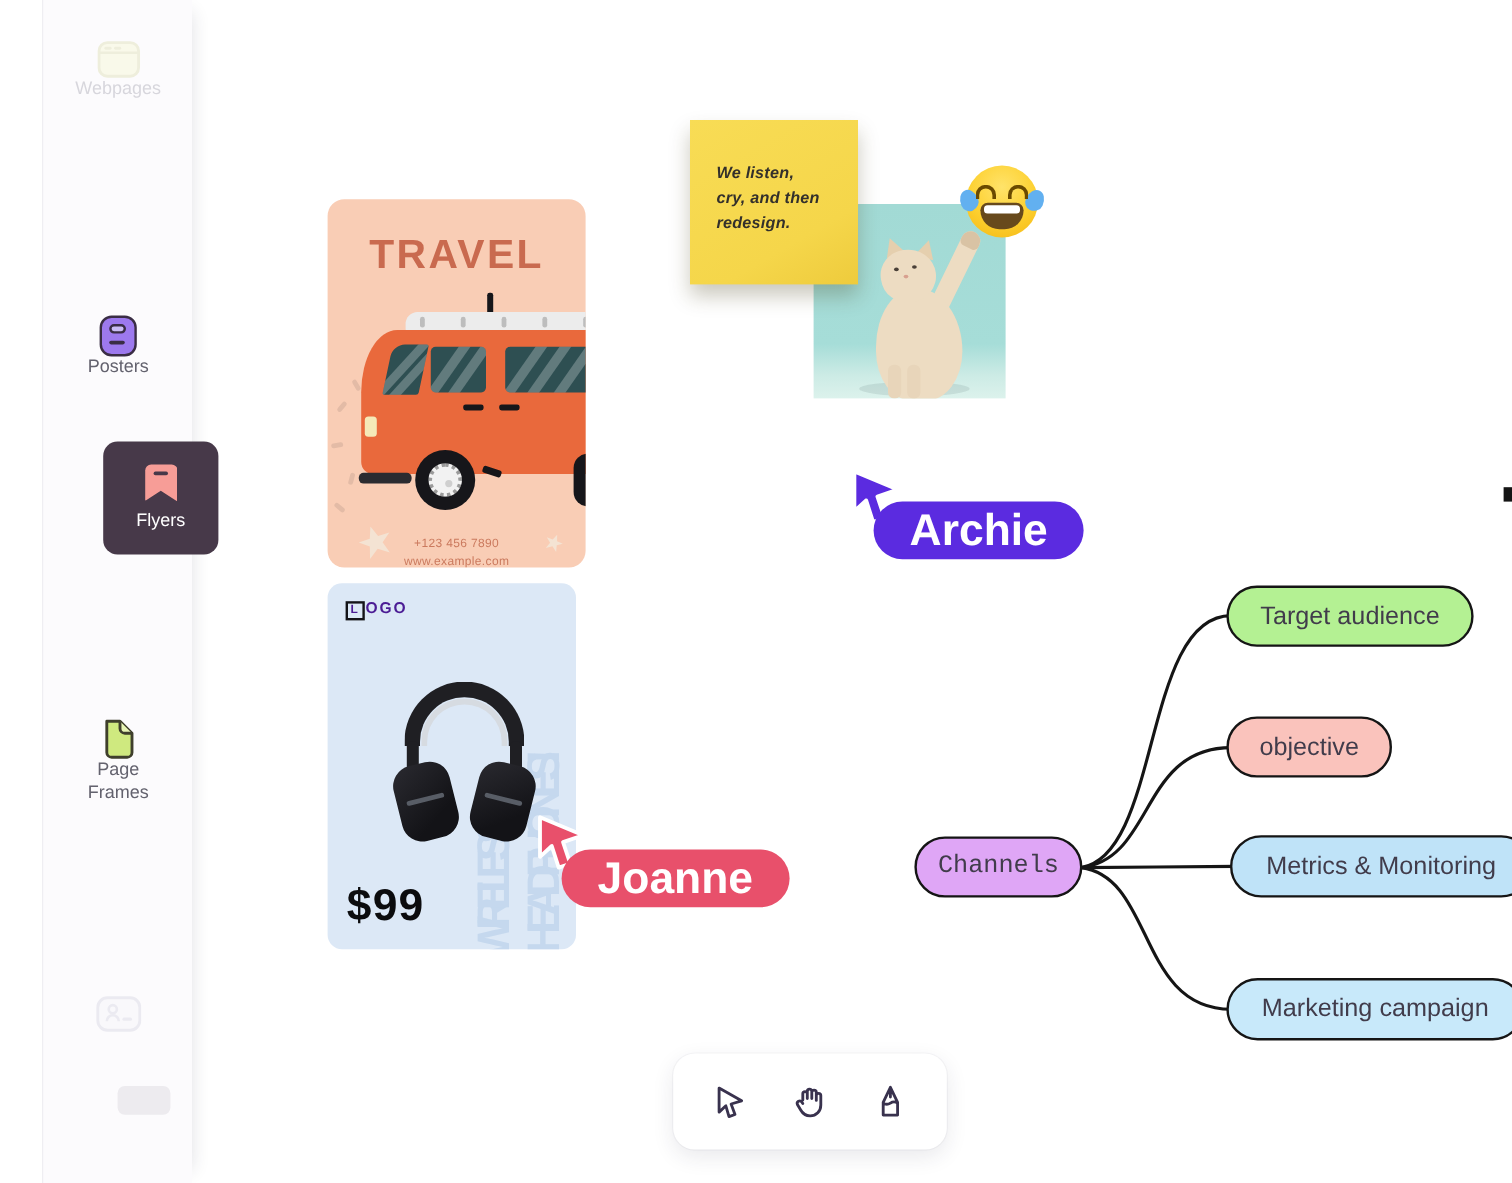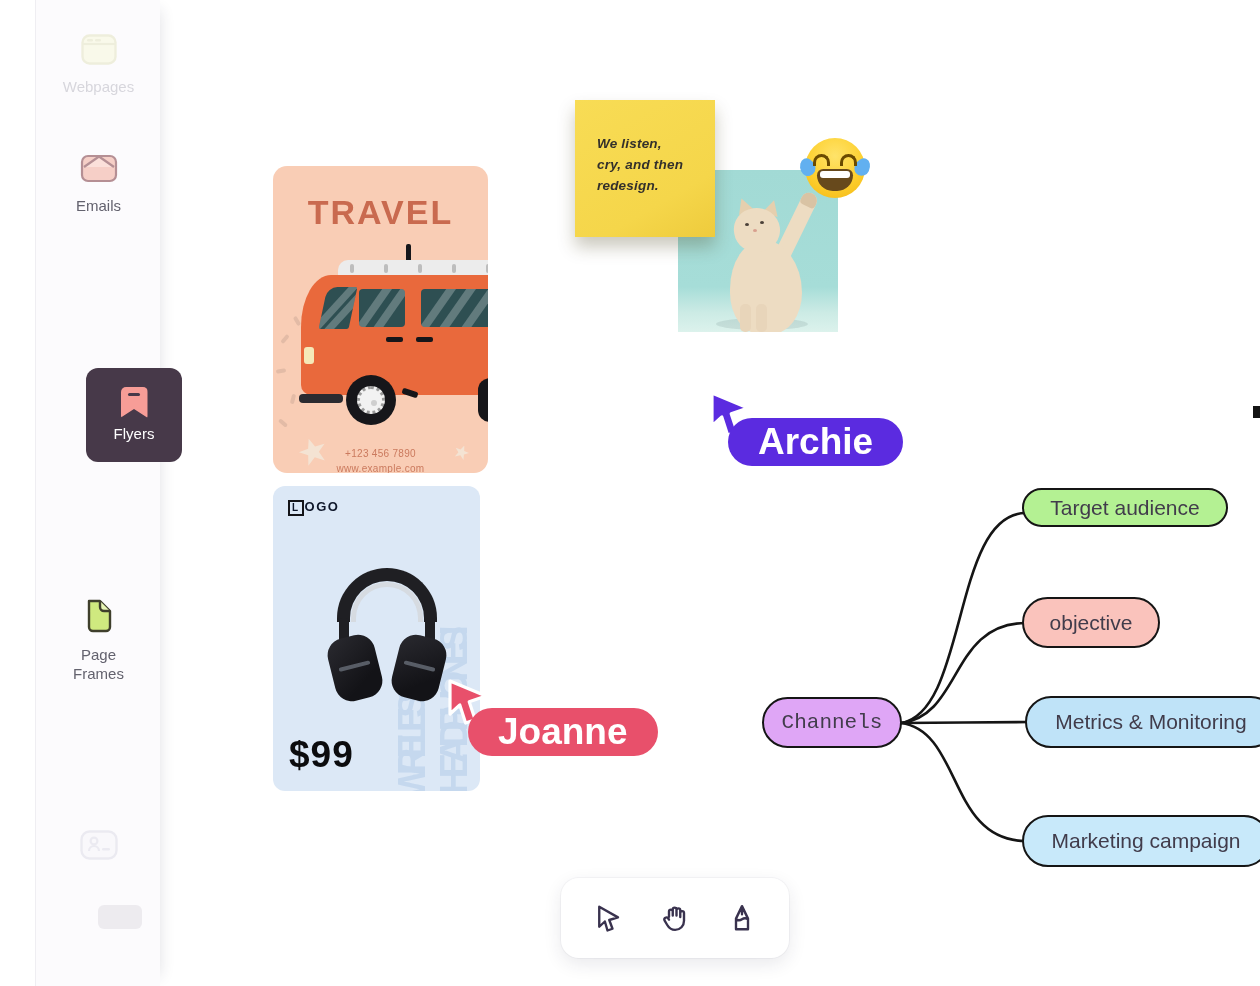--- a/index.html
+++ b/index.html
@@ -13,21 +13,21 @@
   
   .sidebar {
     position:absolute; left:35px; top:0; width:125px; height:986px;
     background:#fcfbfd;
     border-left:1px solid #efeef2;
     box-shadow:10px 0 14px -10px rgba(40,40,70,.14);
     z-index:10;
   }
   .side-item {
     position:absolute; left:0; width:125px;
-    display:flex; flex-direction:column; align-items:center; gap:13px;
+    display:flex; flex-direction:column; align-items:center; gap:0;
     cursor:pointer;
   }
   .side-label { font-size:15px; color:#63626e; text-align:center; line-height:1.25; width:84px; }
   .dim  { opacity:.55; }
   .dim .side-label { color:#b9b8c2; }
   .vdim { opacity:.32; }
 
   .icon-box { display:flex; align-items:center; justify-content:center; }
 
   
@@ -171,21 +171,21 @@
   .archie-pill { left:728px; top:418px; background:#5b2be0; min-width:162px; }
   .joanne-arrow { position:absolute; left:444px; top:679px; }
   .joanne-pill { left:468px; top:708px; background:#e8506b; min-width:160px; }
 
   
   .flyer {
     position:absolute; left:273px; top:486px; width:207px; height:305px;
     background:#dce8f6; border-radius:12px; overflow:hidden; z-index:3; cursor:grab;
   }
   .logo { position:absolute; left:15px; top:13px; font-weight:900; font-size:13px;
-    letter-spacing:1.5px; color:#0f172a; }
+    letter-spacing:1.5px; color:#4c1d95; }
   .logo .boxed { display:inline-block; border:2px solid #141418; padding:0 2px;
     margin-right:1px; font-size:10px; line-height:12px; }
   .vword { position:absolute; writing-mode:vertical-rl; transform:rotate(180deg);
     font-weight:800; font-size:38px; letter-spacing:-11px; color:#c5d8ee; }
   .vw1 { left:118px; bottom:-8px; }
   .vw2 { left:160px; bottom:-4px; }
   .price { position:absolute; left:16px; top:248px; font-size:37px; font-weight:800;
     letter-spacing:1px; color:#0c0c0e; }
   .hp-band { position:absolute; left:64px; top:82px; width:100px; height:54px;
     border:13px solid #1f1f23; border-bottom:none; border-radius:58px 58px 0 0; }
@@ -200,21 +200,21 @@
   .hp-cup.r { left:122px; transform:rotate(14deg); }
   .hp-slit { position:absolute; left:8px; top:28px; width:32px; height:4px;
     background:#585d66; border-radius:2px; }
 
   
   .map-lines { position:absolute; left:0; top:0; z-index:2; pointer-events:none; }
   .mm-node { position:absolute; border:2.6px solid #151515; border-radius:26px;
     display:flex; align-items:center; justify-content:center;
     font-size:21px; color:#413c4b; z-index:3; cursor:grab; white-space:nowrap; }
   .mm-channels  { left:762px; top:697px; width:140px; height:51px; }
-  .mm-target    { left:1022px; top:488px; width:206px; height:39px; }
+  .mm-target    { left:1022px; top:488px; width:206px; height:51px; }
   .mm-objective { left:1022px; top:597px; width:138px; height:51px; }
   .mm-metrics   { left:1025px; top:696px; width:252px; height:52px; }
   .mm-marketing { left:1022px; top:815px; width:248px; height:52px; }
 
   
   .toolbar {
     position:absolute; left:561px; top:878px; width:228px; height:80px;
     background:#ffffff; border-radius:18px;
     box-shadow:0 6px 18px rgba(40,40,70,.10), 0 0 0 1px rgba(40,40,70,.04);
     display:flex; align-items:center; justify-content:space-around; padding:0 14px;
@@ -236,30 +236,30 @@
       <svg width="36" height="31" viewBox="0 0 36 31">
         <rect x="1.5" y="1.5" width="33" height="28" rx="7" fill="#f8f8dc" stroke="#e4e4c2" stroke-width="2.4"></rect>
         <line x1="2" y1="10" x2="34" y2="10" stroke="#e4e4c2" stroke-width="2.2"></line>
         <rect x="6" y="5" width="6" height="2.4" rx="1.2" fill="#e4e4c2"></rect>
         <rect x="14" y="5" width="6" height="2.4" rx="1.2" fill="#e4e4c2"></rect>
       </svg>
     </span>
     <span class="side-label">Webpages</span>
   </div>
 
-  <div class="side-item" style="top:152px">
+
+  <div class="side-item" style="top:263px">
     <span class="icon-box">
-      <svg width="38" height="32" viewBox="0 0 38 32">
-        <rect x="2" y="4" width="34" height="25" rx="6" fill="#f6cfc7" stroke="#b58f94" stroke-width="2.2"></rect>
-        <path d="M4 15 L19 4.5 L34 15" fill="#fbe0da" stroke="#b58f94" stroke-width="2.2" stroke-linejoin="round"></path>
-      </svg>
+      <span class="posters-ic">
+          <span class="pill"></span>
+          <span class="dash"></span>
+        </span>
     </span>
-    <span class="side-label">Emails</span>
-  </div>
-
+    <span class="side-label">Posters</span>
+  </div>
 
   <div class="flyers-tile">
     <span class="bookmark">
         <span class="dash"></span>
       </span>
     <span class="side-label">Flyers</span>
   </div>
 
 
   <div class="side-item" style="top:599px">

